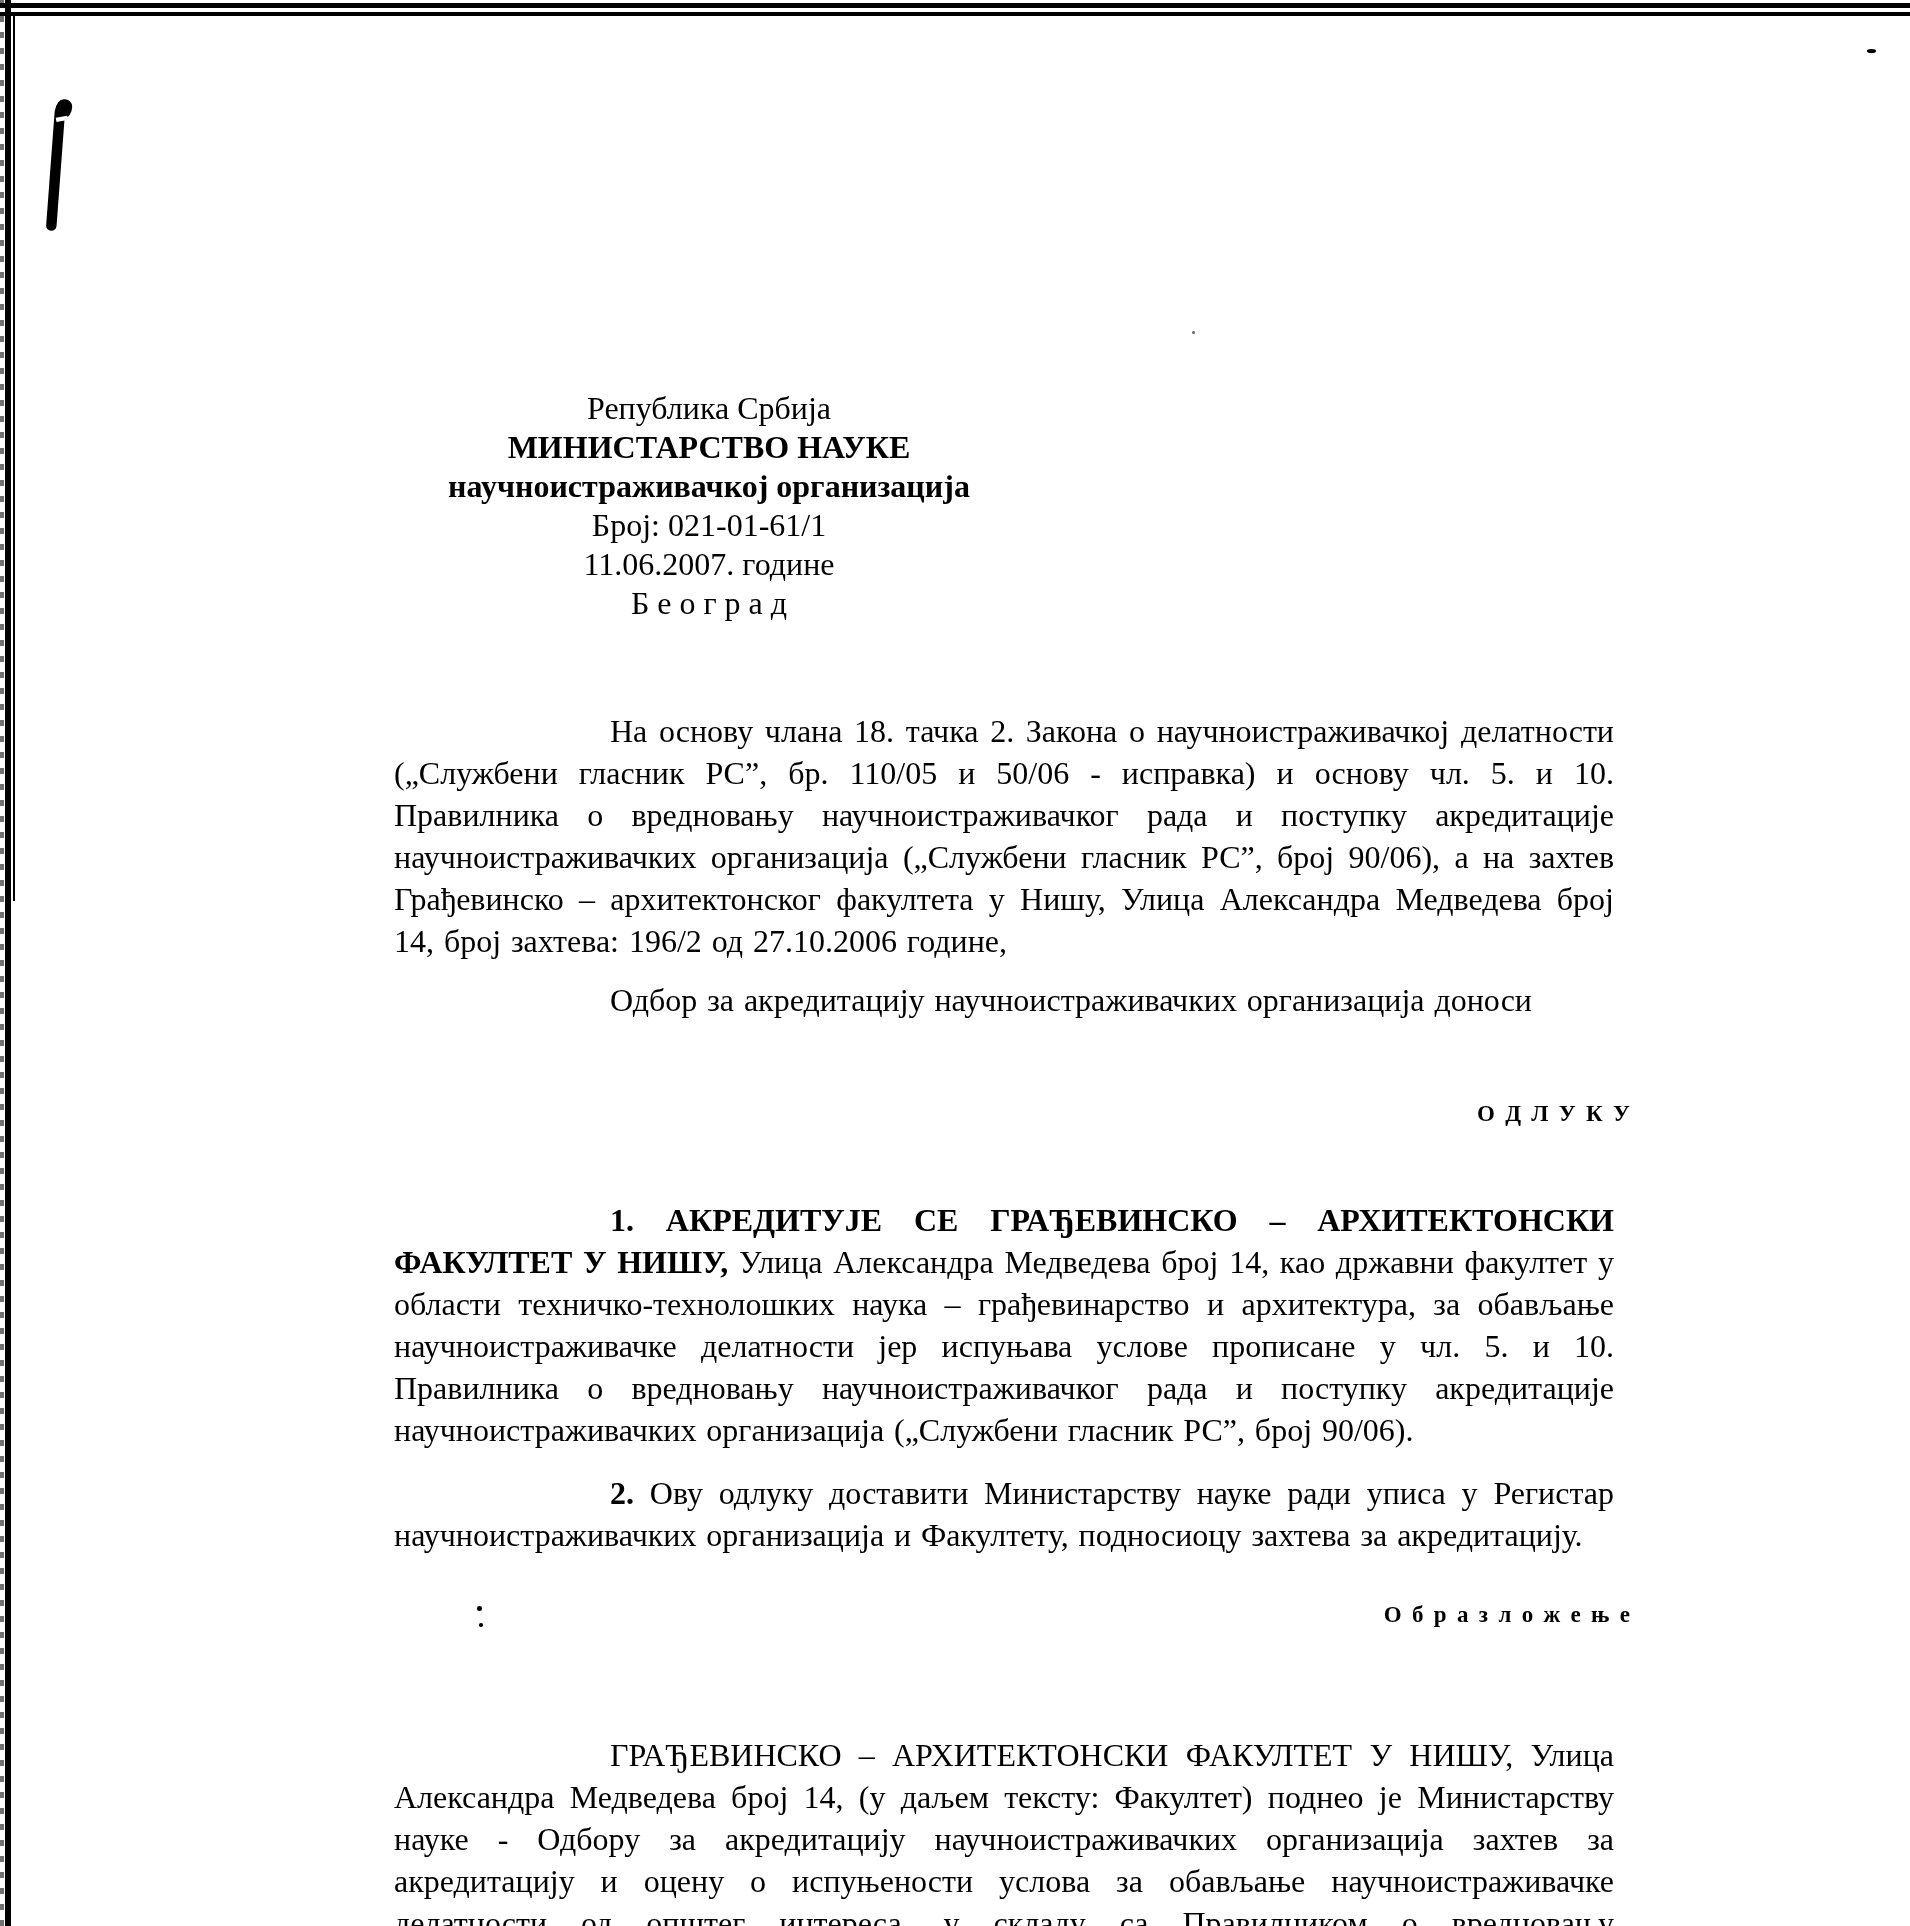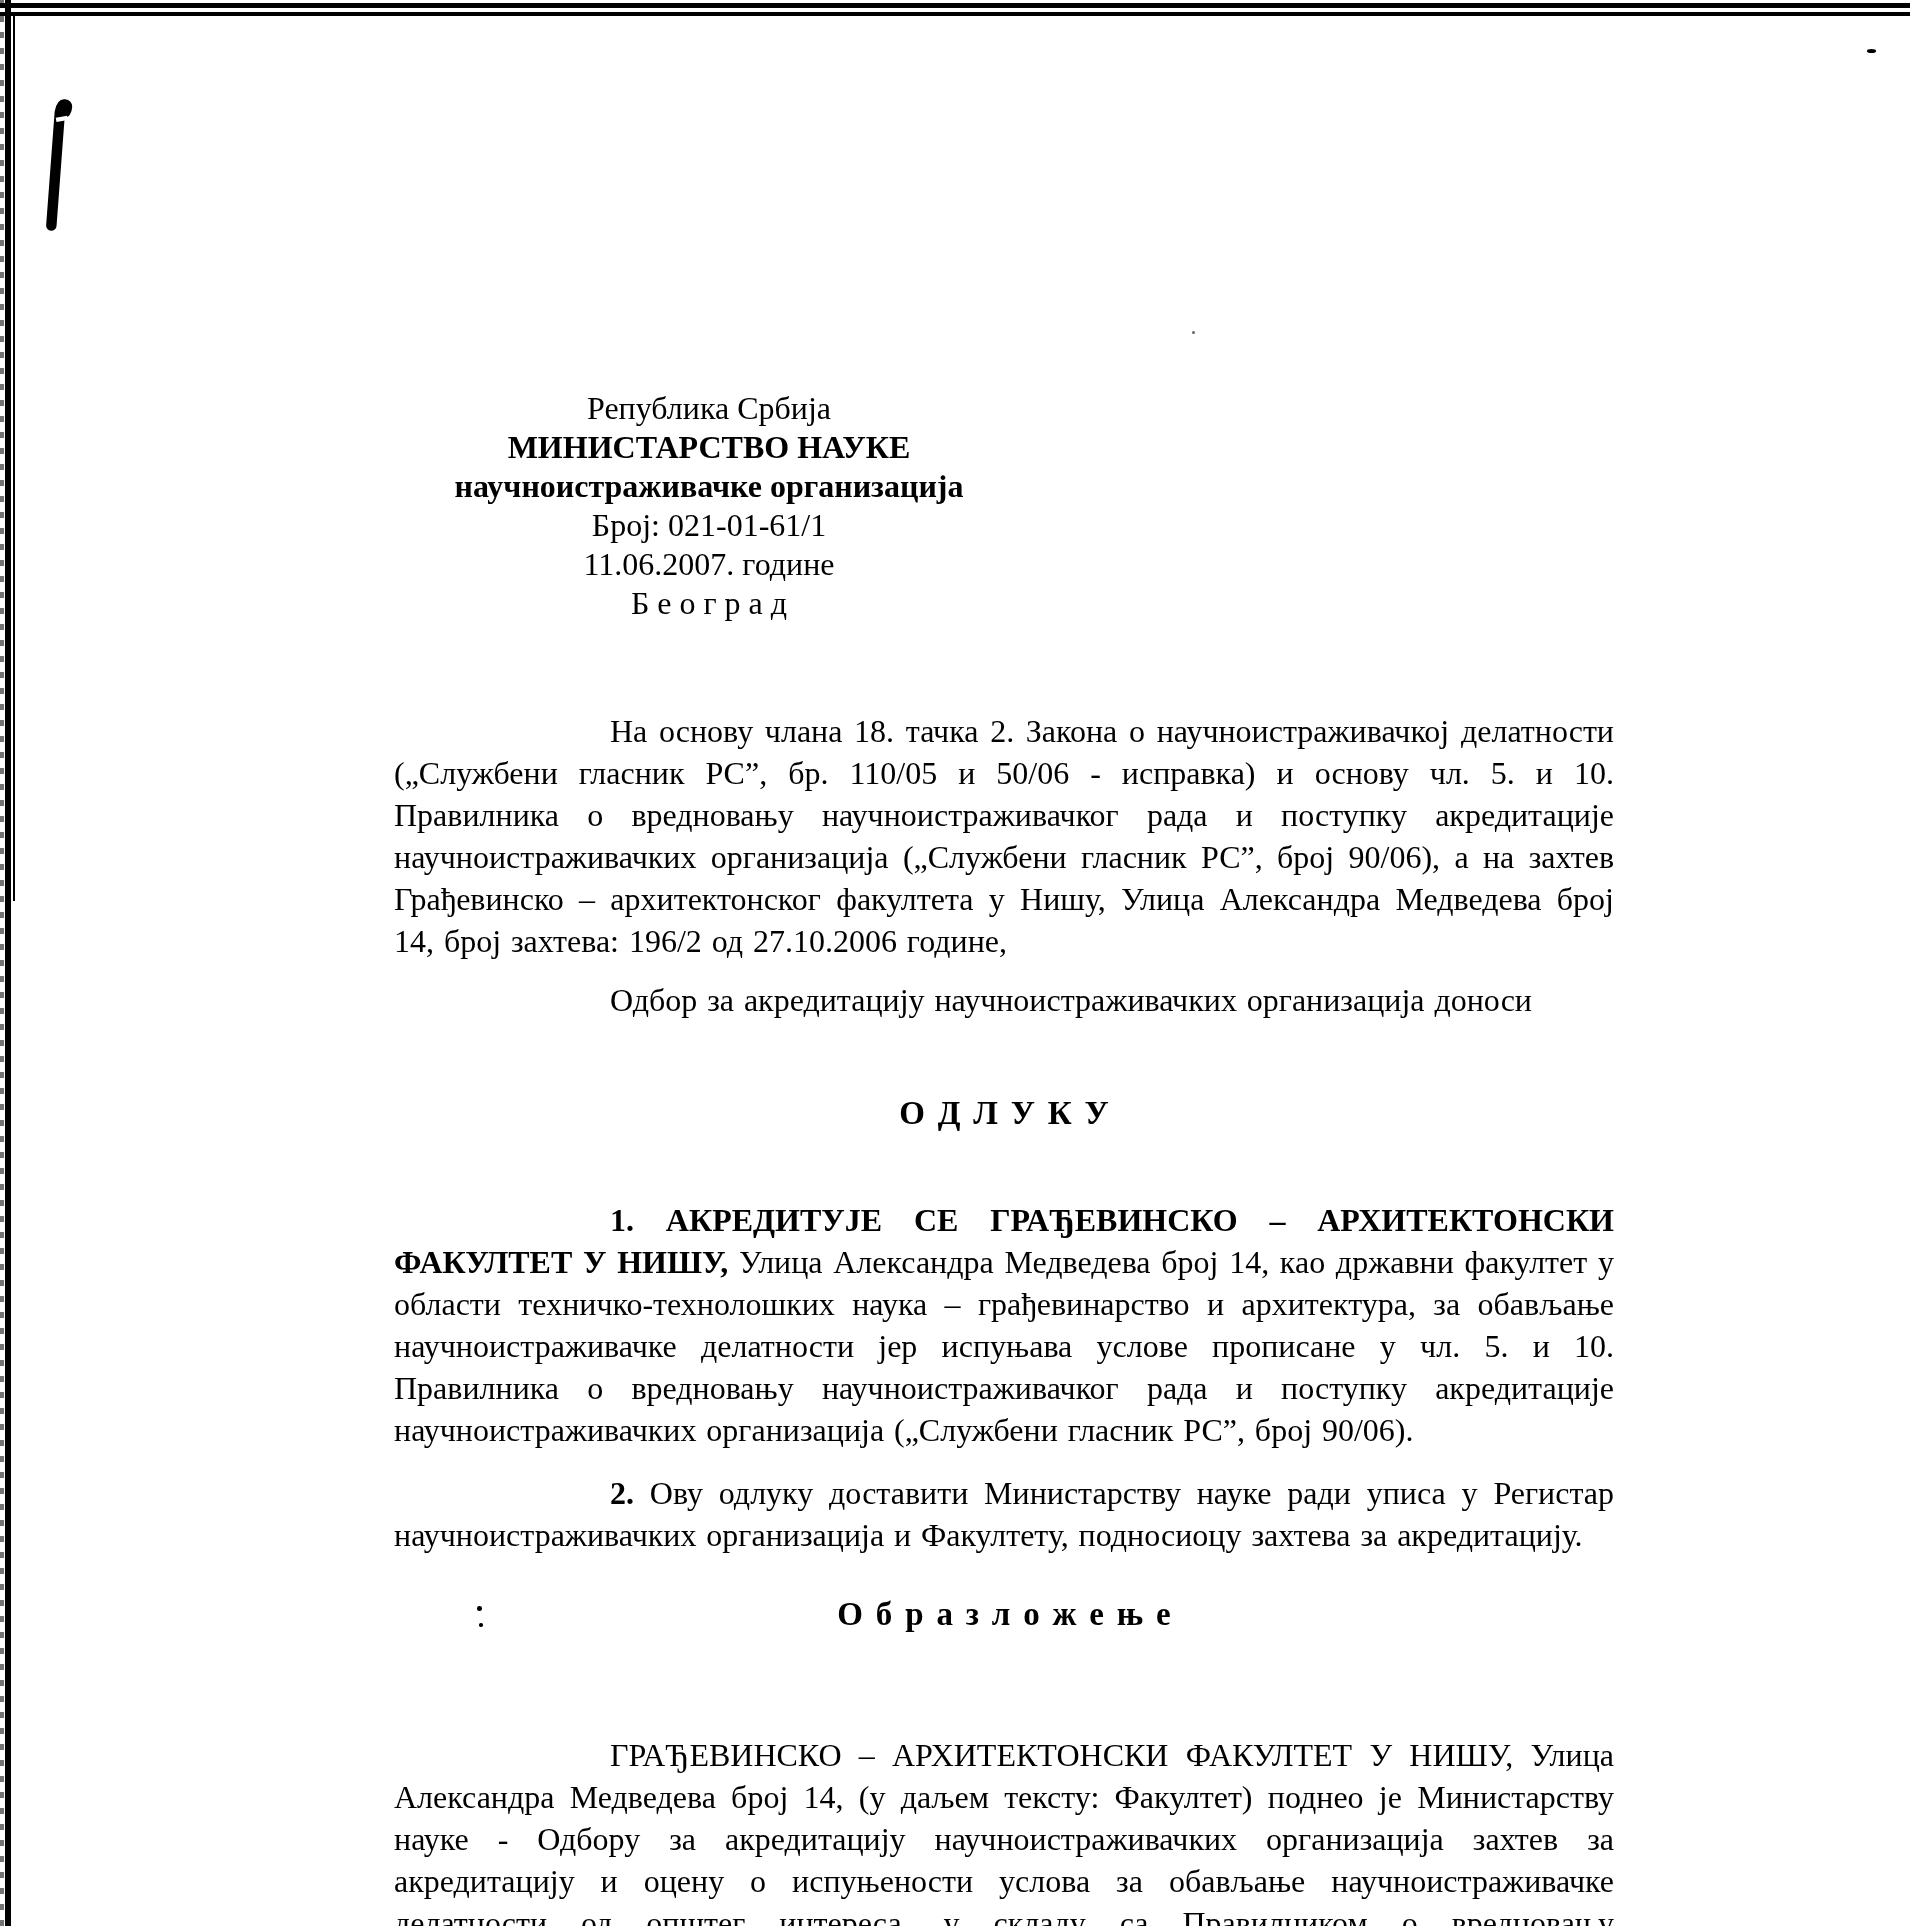--- a/index.html
+++ b/index.html
@@ -51,23 +51,23 @@
   .para {
     margin: 16px;
     text-align: justify;
     text-indent: 216px;
     word-spacing: 1.9px;
   }
   .intro          { margin-top: 87px; }
   .committee-line { margin-top: 17.3px;  }
   .heading {
     margin: 0;
-    font-size: 33px;
+    font-size: 23px;
     font-weight: bold;
-    text-align: center;
+    text-align: right;
     text-indent: 0;
     word-spacing: 4.6px;
     line-height: 43px;
   }
   .heading-decision  { margin-top: 71px; }
   .item-1            { margin-top: 64px; }
   .item-2            { margin-top: 21px;  }
   .heading-rationale { margin-top: 37px;  }
   .rationale-1       { margin-top: 98px; }
 </style>
@@ -91,21 +91,21 @@
       <path d="M 68 34 q 10 -18 -2 -20 q -8 -1 -12 20 L 32 328" stroke="#000" stroke-width="27" fill="none" stroke-linecap="round"></path>
       <rect x="44" y="46" width="30" height="11" fill="#ffffff" transform="rotate(-10 59 51)"></rect>
     </svg>
   </div>
 
   <div class="content">
 
     <header class="letterhead">
       <div class="h-line">Република Србија</div>
       <div class="h-line h-bold">МИНИСТАРСТВО НАУКЕ</div>
-      <div class="h-line h-bold">научноистраживачке организација</div>
+      <div class="h-line h-bold">научноистраживачкој организација</div>
       <div class="h-line">Број: 021-01-61/1</div>
       <div class="h-line">11.06.2007. године</div>
       <div class="h-line">Б е о г р а д</div>
     </header>
 
     <p class="para intro">На основу члана 18. тачка 2. Закона о научноистраживачкој делатности („Службени гласник РС”, бр. 110/05 и 50/06 - исправка) и основу чл. 5. и 10. Правилника о вредновању научноистраживачког рада и поступку акредитације научноистраживачких организација („Службени гласник РС”, број 90/06), а на захтев Грађевинско – архитектонског факултета у Нишу, Улица Александра Медведева број 14, број захтева: 196/2 од 27.10.2006 године,</p>
 
     <p class="para committee-line">Одбор за акредитацију научноистраживачких организација доноси</p>
 
     <h2 class="heading heading-decision">О Д Л У К У</h2>

